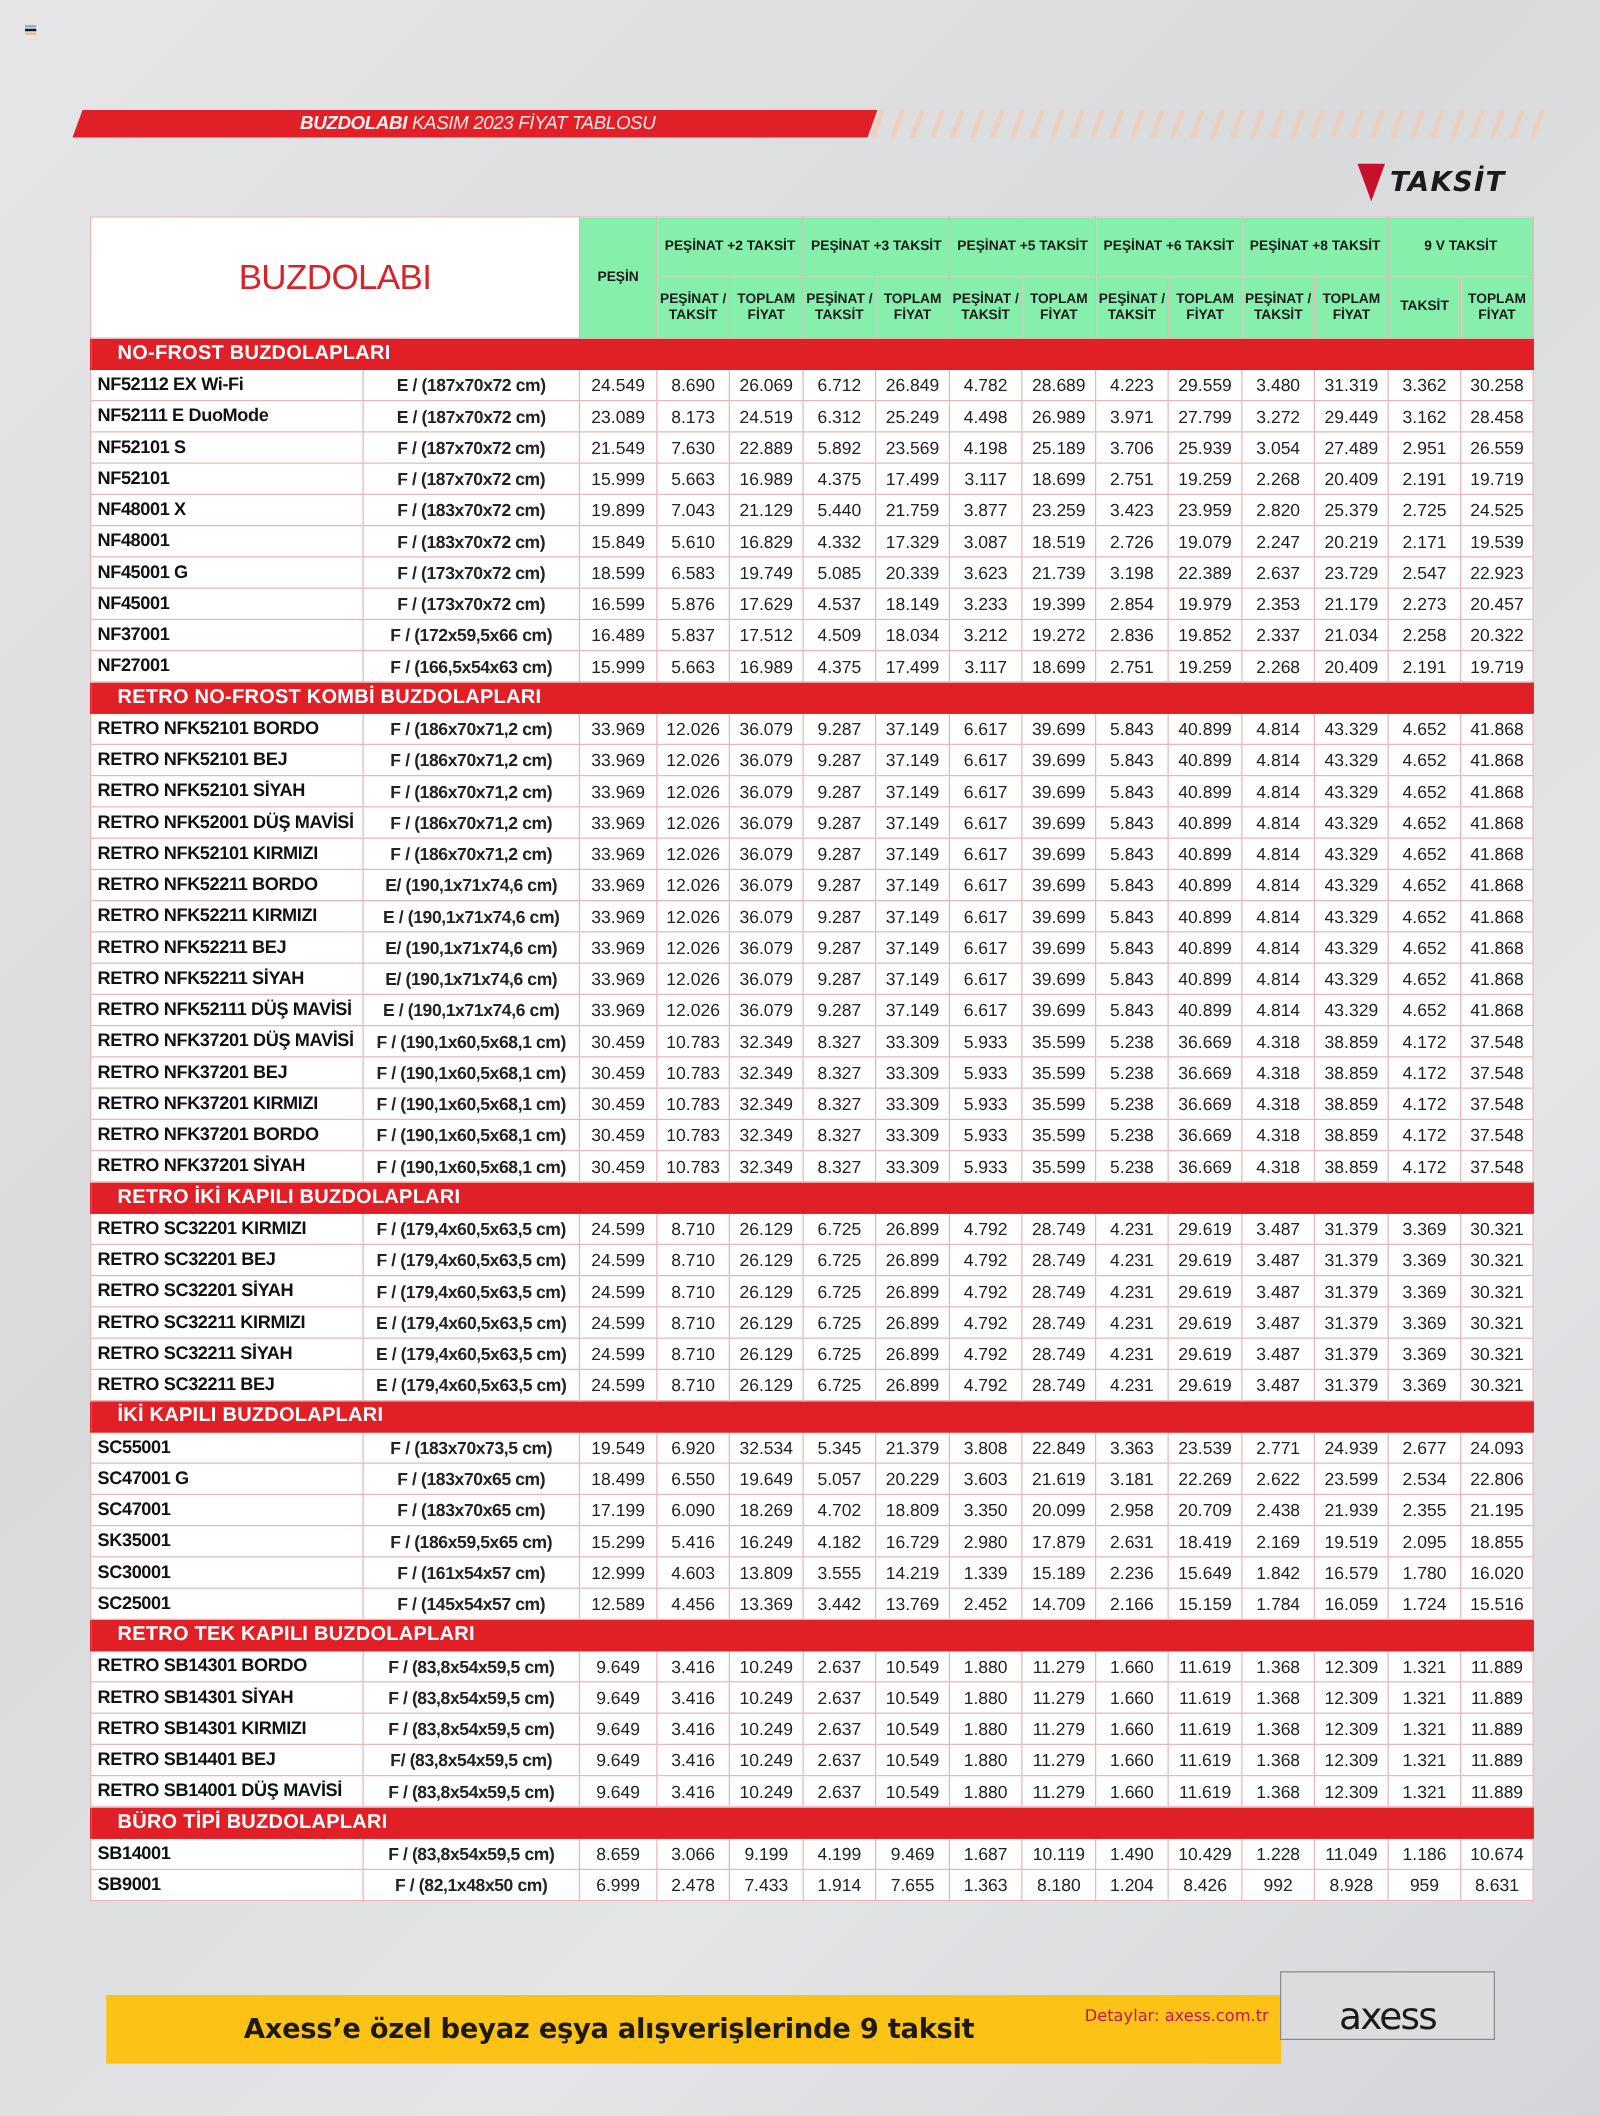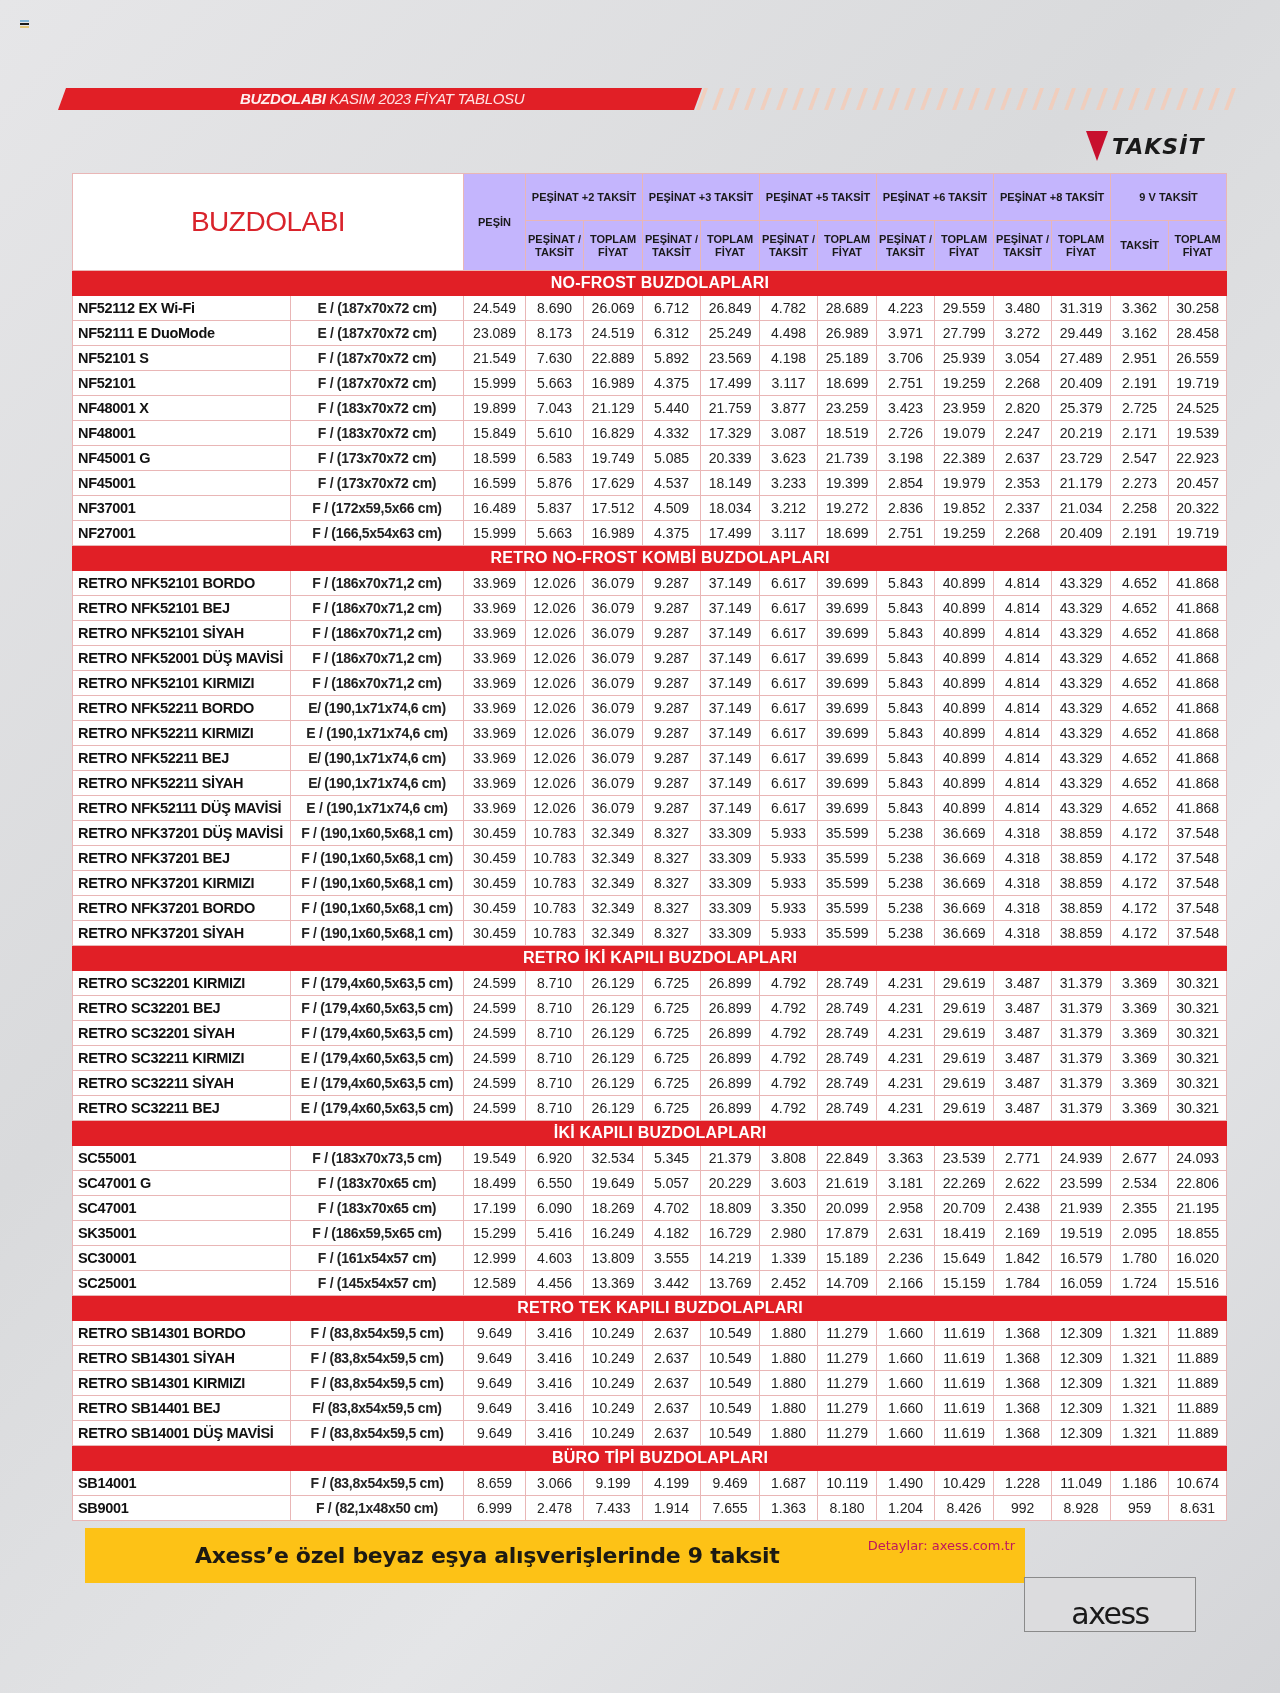--- a/index.html
+++ b/index.html
@@ -32,34 +32,34 @@
     border-top: 30px solid #c8102e;
   }
   .vtaksit .word { font-family: "DejaVu Sans", sans-serif; font-weight: bold; font-style: italic; font-size: 22px; color: #1a1a1a; letter-spacing: 1px; }
 
   table.prices {
     position: absolute; left: 72px; top: 173px; width: 1154px;
     border-collapse: collapse; table-layout: fixed; background: #ffffff;
     font-family: "Liberation Sans", sans-serif;
   }
   table.prices td, table.prices th { border: 1px solid #e9b6b6; padding: 0; }
-  th.hdr { background: #c4b5fd; color: #1a1a1a; font-size: 11px; font-weight: bold; text-align: center; line-height: 13px; }
+  th.hdr { background: #86efac; color: #1a1a1a; font-size: 11px; font-weight: bold; text-align: center; line-height: 13px; }
   th.brand { background: #ffffff; color: #d9232b; font-size: 28px; font-weight: normal; letter-spacing: -0.5px; }
   tr.hrow1 th.hdr { height: 46px; }
   tr.hrow2 th.hdr { height: 49px; }
   tr.section td {
     background: #e11f26; color: #ffffff; font-weight: bold; font-size: 16px;
-    height: 24px; padding-left: 21px; border-color: #e11f26; letter-spacing: 0.2px; text-align: center;
+    height: 24px; padding-left: 21px; border-color: #e11f26; letter-spacing: 0.2px;
   }
   tr.row td { height: 24px; font-size: 14px; text-align: center; color: #222; }
   tr.row td.model { text-align: left; padding-left: 5px; font-weight: bold; font-size: 14.5px; color: #111; letter-spacing: -0.3px; white-space: nowrap; overflow: hidden; }
   tr.row td.dim { font-size: 14px; white-space: nowrap; overflow: hidden; letter-spacing: -0.3px; font-weight: bold; }
 
   .footer-banner {
-    position: absolute; left: 85px; top: 1528px; width: 940px; height: 55px;
+    position: absolute; left: 85px; top: 1596px; width: 940px; height: 55px;
     background: #fdc216; display: flex; align-items: center;
   }
   .footer-main { font-family: "DejaVu Sans", sans-serif; font-weight: bold; font-size: 22px; color: #1d1a12; margin-left: 110px; letter-spacing: -0.3px; }
   .footer-detail { position: absolute; right: 10px; top: 10px; font-size: 13px; color: #be185d; font-family: "DejaVu Sans", sans-serif; }
   .footer-logo {
     position: absolute; left: 1024px; top: 1577px; width: 170px; height: 53px;
     border: 1px solid #8a8a8a; background: #dcdcde; display: flex; align-items: flex-end; justify-content: center;
   }
   .footer-logo span { font-family: "DejaVu Sans", sans-serif; font-size: 30px; color: #1a1a1a; letter-spacing: -1.5px; }
 </style>

